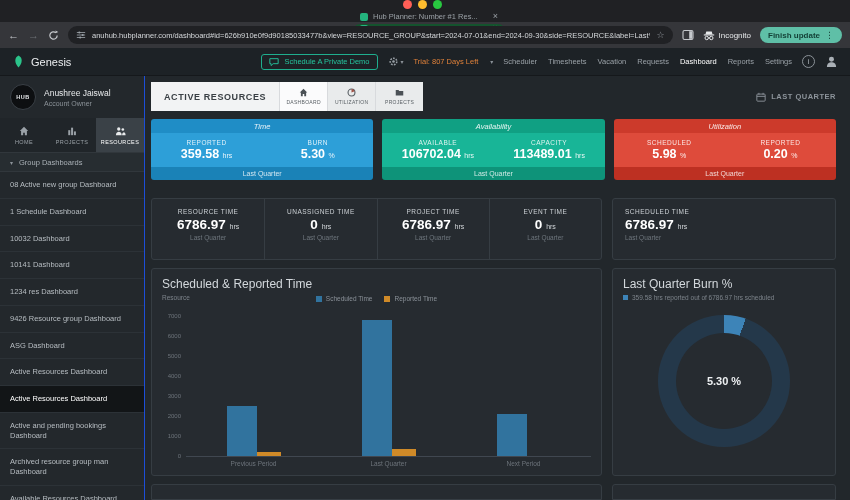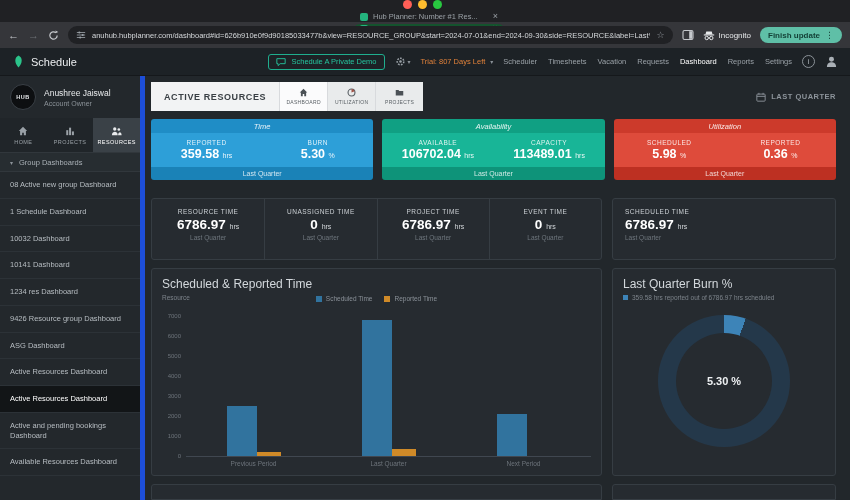--- a/index.html
+++ b/index.html
@@ -32,31 +32,31 @@
   .updatebtn .kebab { color:#1d4a3f; font-size:9px; font-weight:normal; }
 
   
   .appbar { height:28px; background:#1d2226; display:flex; align-items:center; padding:0 12px;
     gap:10px; border-bottom:1px solid #15181b; }
   .brand { display:flex; align-items:center; gap:6px; color:#eceef0; font-size:11px; }
   .spacer { flex:1; }
   .demobtn { display:flex; align-items:center; gap:5px; border:1px solid #1fae8e; color:#25c49e;
     font-size:7.5px; padding:2px 7px; border-radius:3px; }
   .gearwrap { display:flex; align-items:center; gap:2px; }
-  .trial { color:#e0813a; font-size:7.5px; display:flex; align-items:center; gap:5px; }
+  .trial { color:#e0813a; font-size:7.5px; display:flex; align-items:center; gap:12px; }
   .caret { font-size:6px; color:#8b9298; }
   .topnav { display:flex; gap:11px; align-items:center; }
   .topnav .nitem { font-size:7.5px; color:#9aa1a7; }
   .topnav .nitem.active { color:#ffffff; }
   .circic { width:13px; height:13px; border-radius:50%; border:1px solid #8b9298; color:#aab0b6;
     font-size:8px; display:flex; align-items:center; justify-content:center; }
 
   
   .content { display:flex; height:424px; }
-  .sidebar { width:145px; background:#23282c; border-right:5px solid #1d4ed8; flex:none;
+  .sidebar { width:145px; background:#23282c; border-right:1px solid #1d4ed8; flex:none;
     display:flex; flex-direction:column; overflow:hidden; }
   .usercard { display:flex; align-items:center; gap:8px; padding:8px 10px; }
   .avatar { width:26px; height:26px; border-radius:50%; background:#0d0f11; border:1px solid #3a4046;
     color:#e8eaec; font-size:5.5px; font-weight:bold; letter-spacing:.5px; display:flex;
     align-items:center; justify-content:center; flex:none; }
   .uname { font-size:8.5px; color:#e8eaec; }
   .urole { font-size:7px; color:#8b9298; margin-top:2px; }
   .icontabs { display:grid; grid-template-columns:1fr 1fr 1fr; }
   .itab { height:34px; display:flex; flex-direction:column; align-items:center; justify-content:center;
     gap:3px; background:#202529; }
@@ -187,21 +187,21 @@
     <span>Finish update</span>
     <span class="kebab">⋮</span>
   </div>
 </div>
 
 <div class="appbar">
   <div class="brand">
     <svg width="13" height="13" viewBox="0 0 14 14">
         <path d="M7 0.6 C11.6 2.6 11.6 9 7 13.4 C2.4 9 2.4 2.6 7 0.6 Z" fill="#2bc48a"></path>
       </svg>
-    <span>Schedule</span>
+    <span>Genesis</span>
   </div>
   <div class="spacer"></div>
   <div class="demobtn">
     <svg width="10" height="10" viewBox="0 0 12 11">
         <path d="M1 1.5 H11 V7.5 H5 L2.5 9.8 V7.5 H1 Z" fill="none" stroke="#25c49e" stroke-width="1.1"></path>
       </svg>
     <span>Schedule A Private Demo</span>
   </div>
   <div class="gearwrap">
     <svg width="11" height="11" viewBox="0 0 12 12">
@@ -272,20 +272,21 @@
     <div class="sitem">08 Active new group Dashboard</div>
     <div class="sitem">1 Schedule Dashboard</div>
     <div class="sitem">10032 Dashboard</div>
     <div class="sitem">10141 Dashboard</div>
     <div class="sitem">1234 res Dashboard</div>
     <div class="sitem">9426 Resource group Dashboard</div>
     <div class="sitem">ASG Dashboard</div>
     <div class="sitem">Active Resources Dashboard</div>
     <div class="sitem active">Active Resources Dashboard</div>
     <div class="sitem">Active and pending bookings Dashboard</div>
+    <div class="sitem">Archived resource group man Dashboard</div>
     <div class="sitem">Available Resources Dashboard</div>
   </div>
 
   <div class="main">
 
     <div class="mainhdr">
       <div class="titlebox">ACTIVE RESOURCES</div>
       <div class="htabs">
         <div class="htab active">
           <svg width="9" height="9" viewBox="0 0 12 12">
@@ -348,21 +349,21 @@
       </div>
       <div class="scard">
         <div class="scard-band" style="background: rgb(204, 58, 43);">Utilization</div>
         <div class="scard-body" style="background: rgb(222, 75, 59);">
           <div class="metric">
             <span class="ml">SCHEDULED</span>
             <span class="mv"><span>5.98</span> <span class="mu">%</span></span>
           </div>
           <div class="metric">
             <span class="ml">REPORTED</span>
-            <span class="mv"><span>0.36</span> <span class="mu">%</span></span>
+            <span class="mv"><span>0.20</span> <span class="mu">%</span></span>
           </div>
         </div>
         <div class="scard-foot" style="background: rgb(189, 48, 34);">Last Quarter</div>
       </div>
     </div>
 
     <div class="midrow">
       <div class="card widecard">
         <div class="mcol">
           <span class="mlabel">RESOURCE TIME</span>

